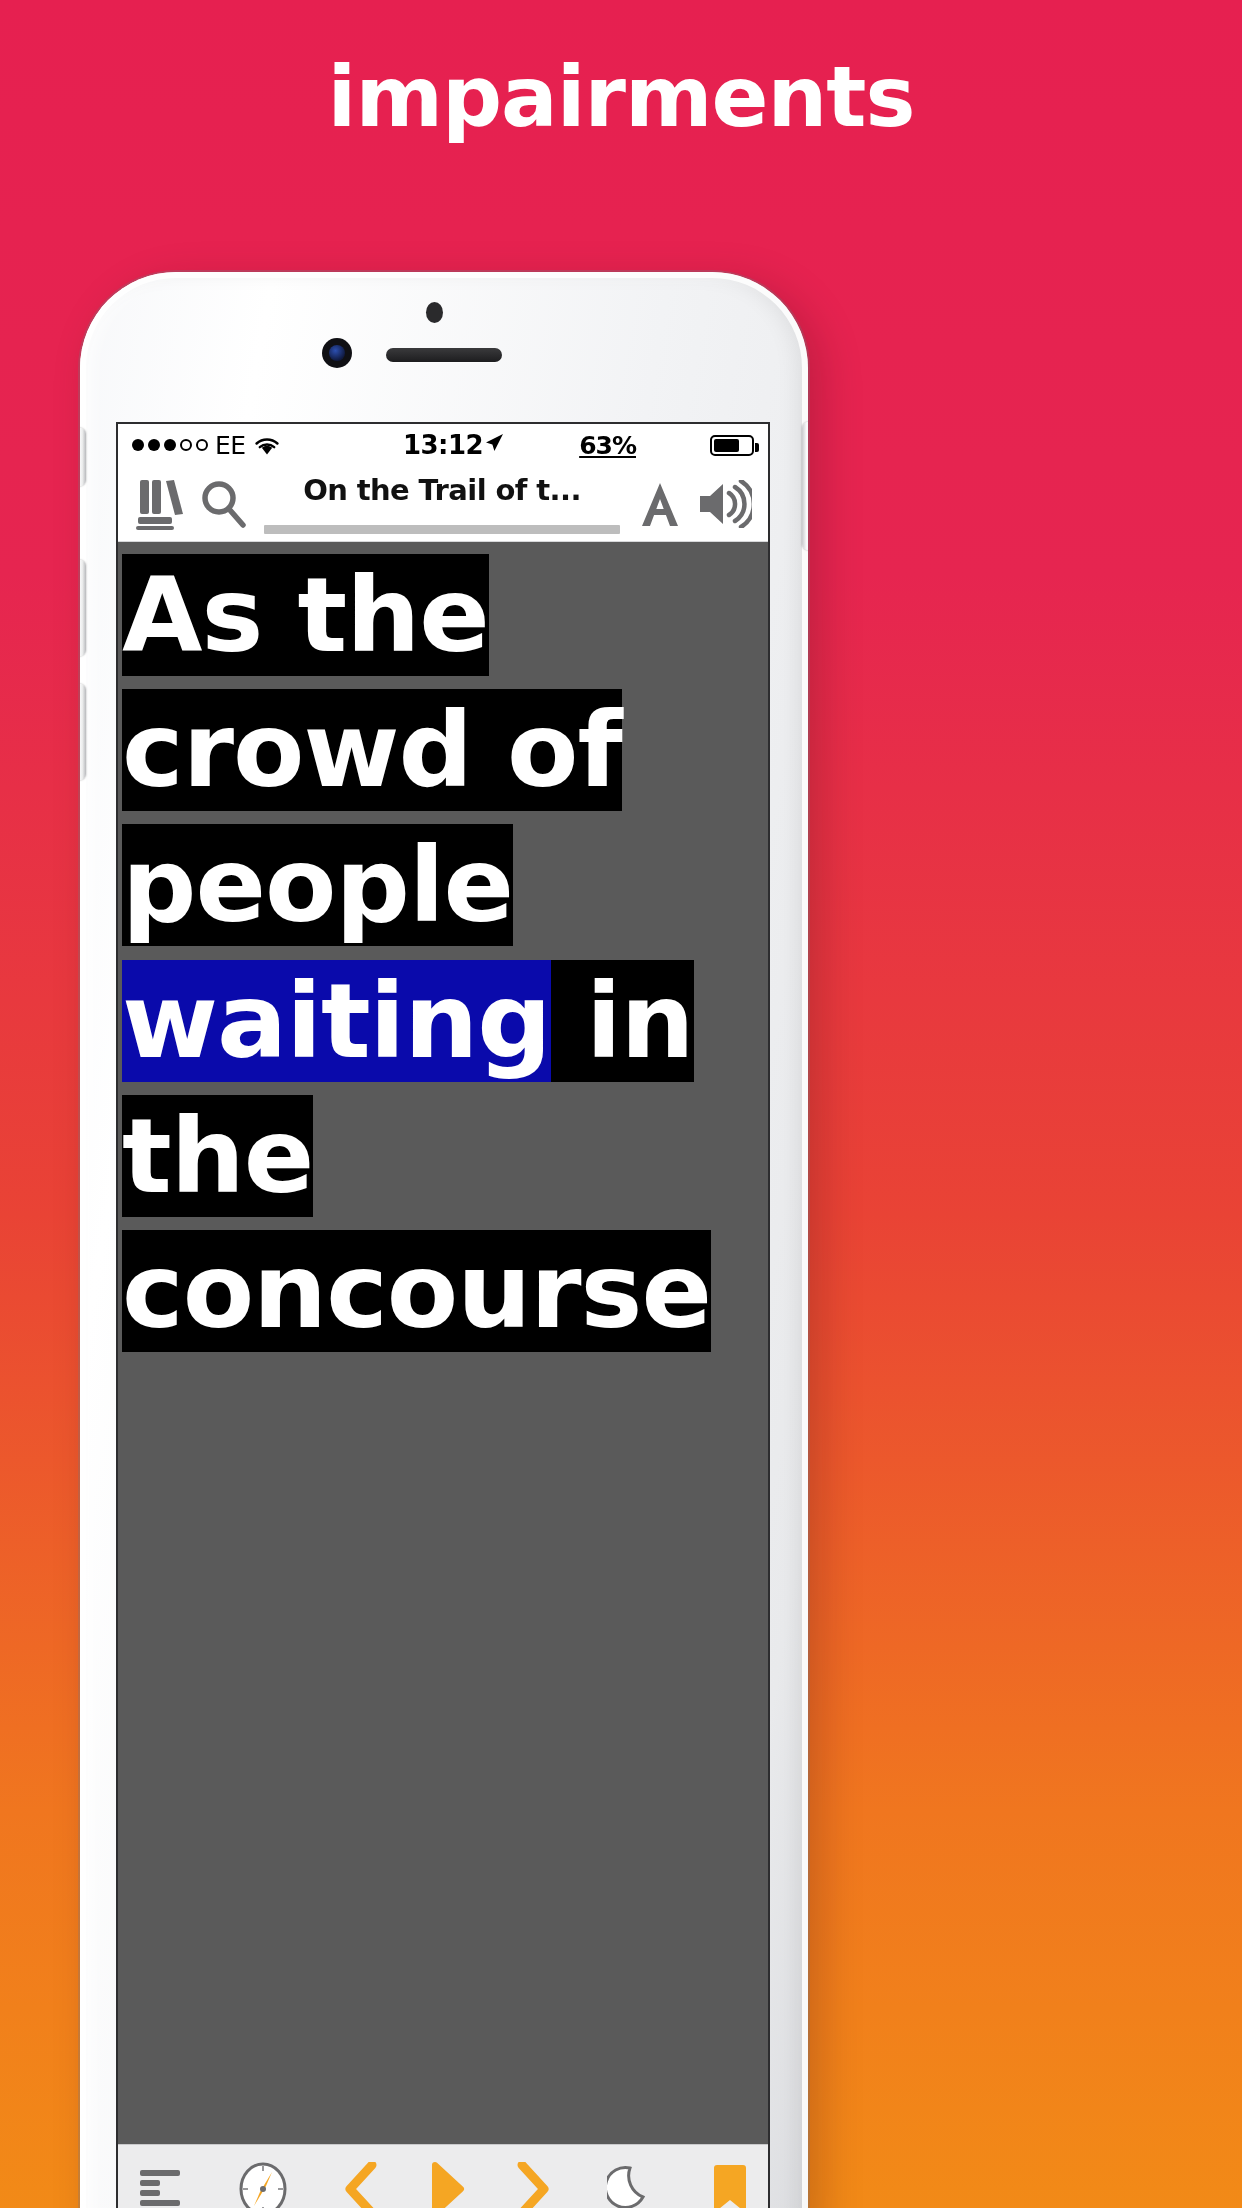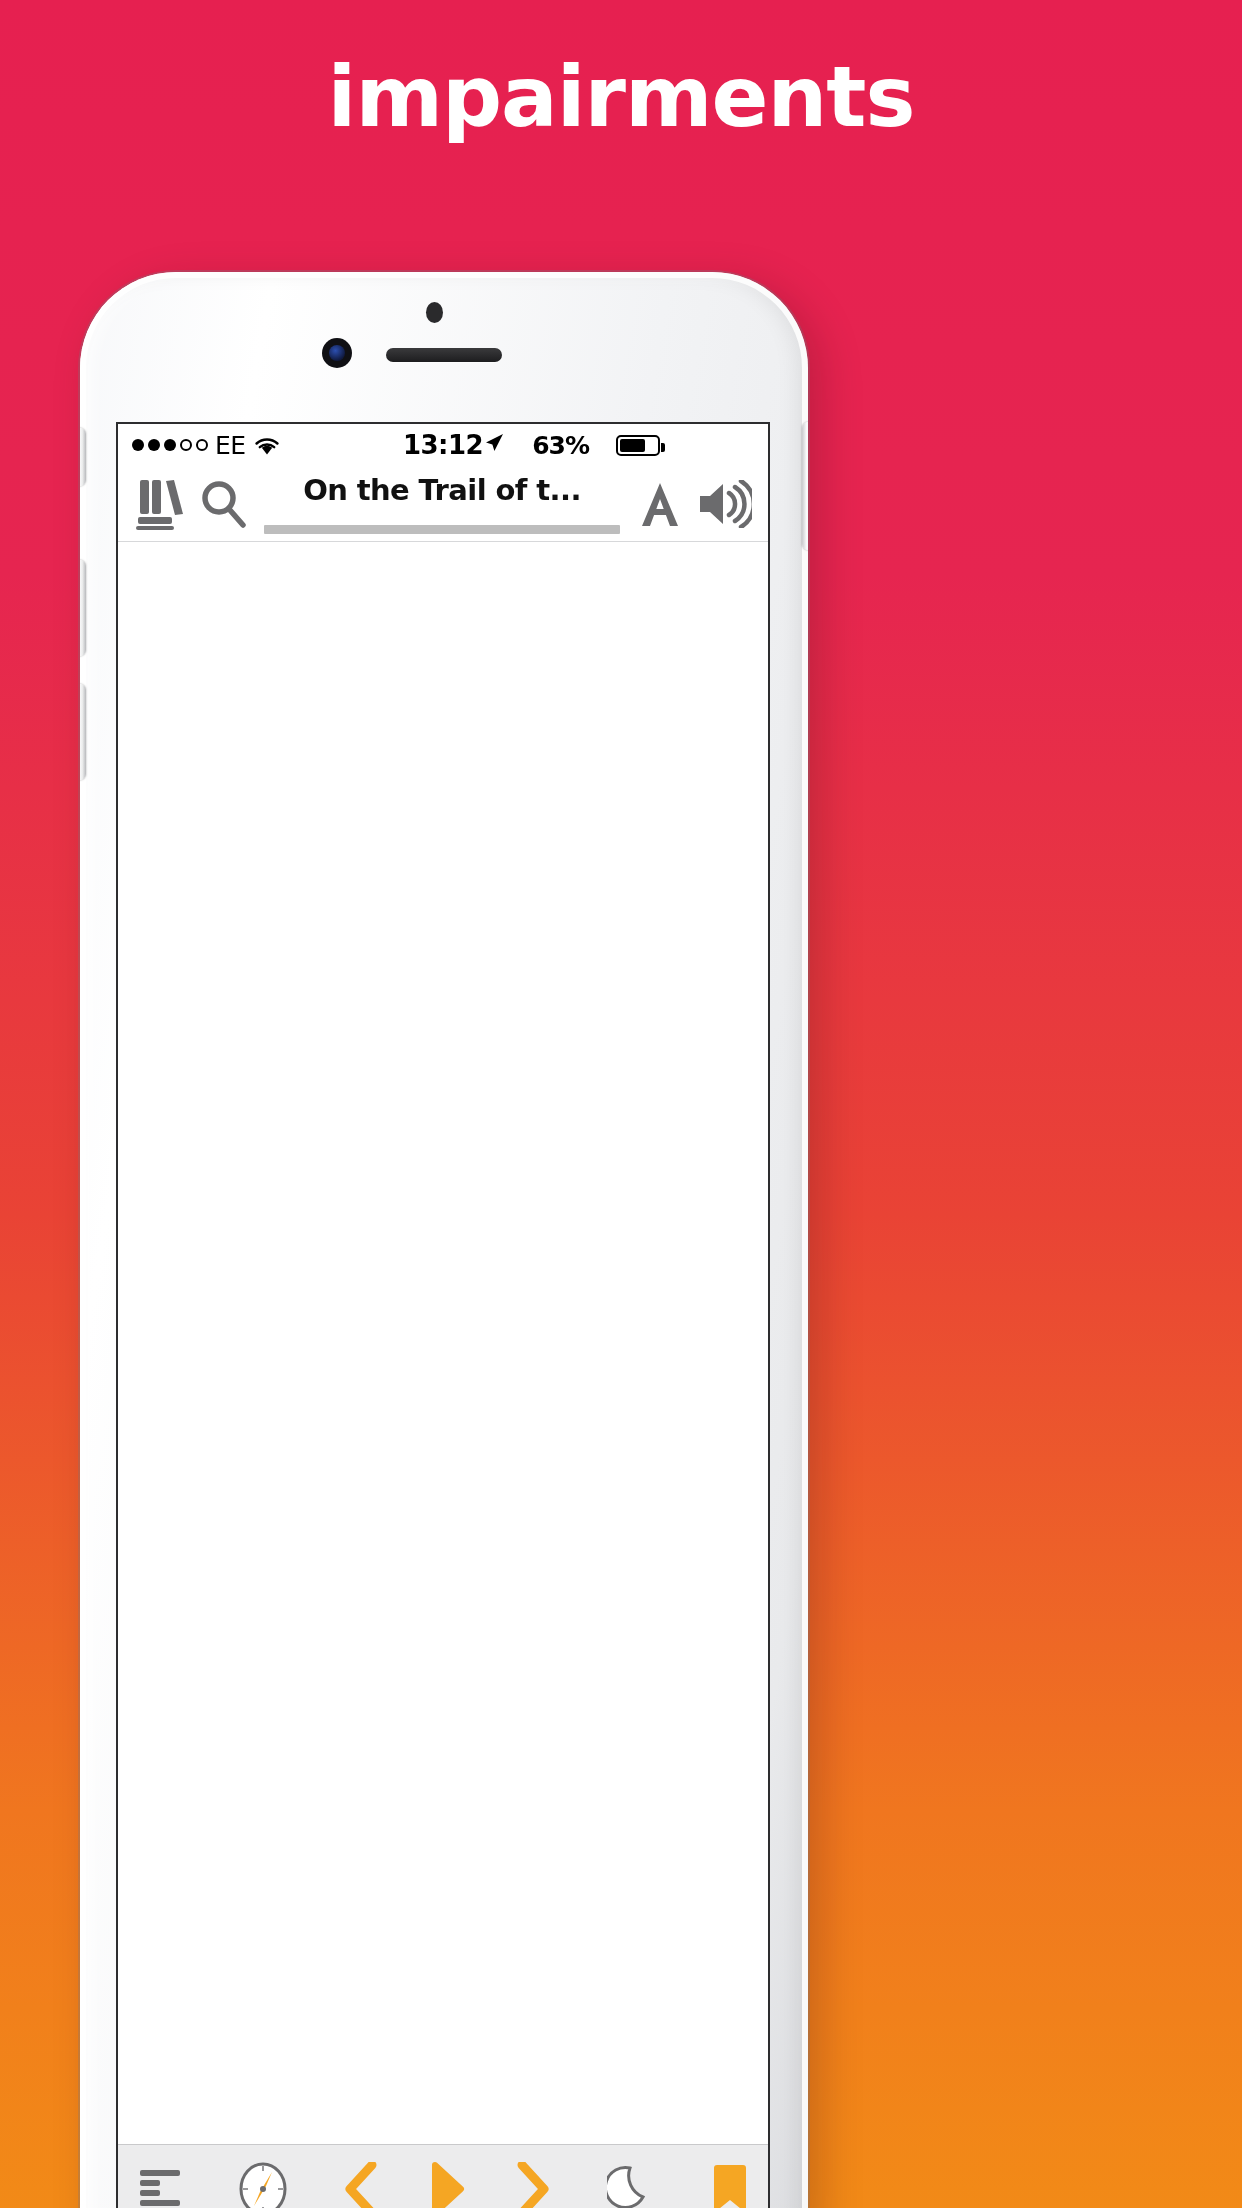--- a/index.html
+++ b/index.html
@@ -73,21 +73,21 @@
 
   
   .statusbar{
     height:42px; background:#fff; color:#000;
     display:flex; align-items:center; padding:0 14px;
     font-size:25px; font-weight:bold;
     font-family:"DejaVu Sans", sans-serif;
   }
   .sb-left{ display:flex; align-items:center; gap:7px; flex:1 1 0; }
   .sb-center{ flex:0 0 auto; }
-  .sb-right{ display:flex; align-items:center; gap:27px; flex:1 1 0; justify-content:flex-start; }
+  .sb-right{ display:flex; align-items:center; gap:27px; flex:1 1 0; justify-content:space-between;text-decoration:underline; }
   .dots{ display:flex; align-items:center; gap:4px; }
   .dot{ width:12px; height:12px; border-radius:50%; background:#000; }
   .dot.hollow{ background:transparent; border:2px solid #000; }
   .carrier{ font-size:25px; font-weight:normal; letter-spacing:-.5px; }
   .wifi svg{ display:block; }
   .clock{ font-size:26px; font-weight:bold; letter-spacing:-.5px; }
   .pct{ font-size:25px; font-weight:bold; letter-spacing:-1px; }
   .batt{ position:relative; width:44px; height:21px; border:2.5px solid #000; border-radius:5px; }
   .batt::after{ content:""; position:absolute; right:-7px; top:6px; width:4px; height:9px; background:#000; border-radius:0 2px 2px 0;}
   .batt-fill{ position:absolute; left:2px; top:2px; bottom:2px; width:63%; background:#000; border-radius:2px;}
@@ -219,20 +219,38 @@
       <span class="nav-icon">
         <svg width="56" height="48" viewBox="0 0 56 48">
           <path d="M4 16 h10 L27 4 v40 L14 32 H4 Z" fill="#6b6b6d"></path>
           <path d="M33 13 a13 13 0 0 1 0 22" stroke="#6b6b6d" stroke-width="4.5" fill="none" stroke-linecap="round"></path>
           <path d="M39 7 a20 20 0 0 1 0 34" stroke="#6b6b6d" stroke-width="4.5" fill="none" stroke-linecap="round"></path>
           <path d="M45 1 a27 27 0 0 1 0 46" stroke="#6b6b6d" stroke-width="4.5" fill="none" stroke-linecap="round"></path>
         </svg>
       </span>
     </div>
 
+    <div class="page">
+      <div class="read-line">
+        <span class="seg">As the</span>
+      </div>
+      <div class="read-line">
+        <span class="seg">crowd of</span>
+      </div>
+      <div class="read-line">
+        <span class="seg">people</span>
+      </div>
+      <div class="read-line"><span class="seg hl">waiting</span><span class="seg"> in</span></div>
+      <div class="read-line">
+        <span class="seg">the</span>
+      </div>
+      <div class="read-line">
+        <span class="seg">concourse</span>
+      </div>
+    </div>
 
     <div class="toolbar">
       <span class="tb-btn">
         <svg width="46" height="42" viewBox="0 0 46 42">
           <rect x="2" y="2" width="40" height="6" rx="2" fill="#6b6b6d"></rect>
           <rect x="2" y="12" width="20" height="6" rx="2" fill="#6b6b6d"></rect>
           <rect x="2" y="22" width="20" height="6" rx="2" fill="#6b6b6d"></rect>
           <rect x="2" y="32" width="40" height="6" rx="2" fill="#6b6b6d"></rect>
         </svg>
       </span>

